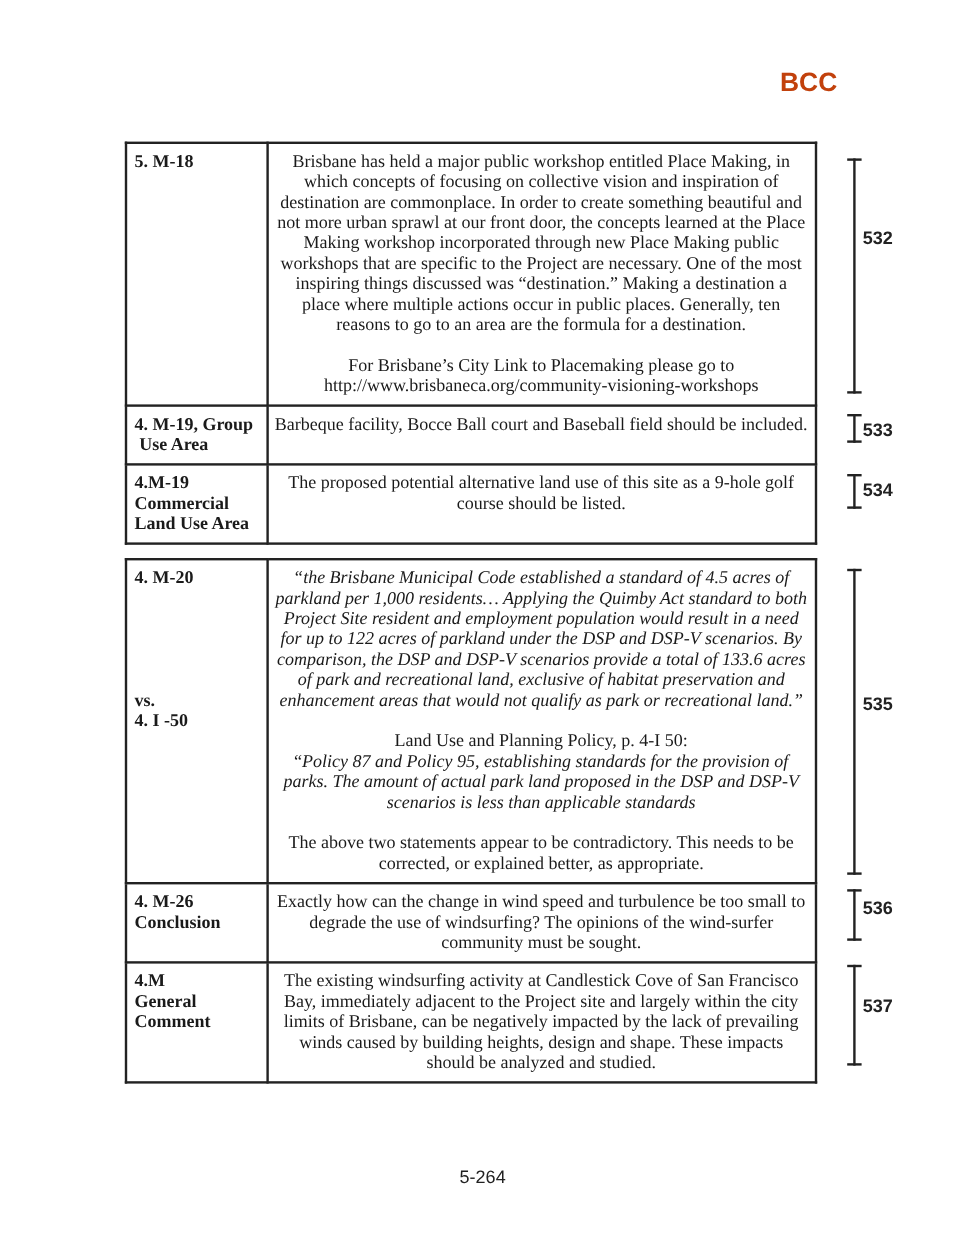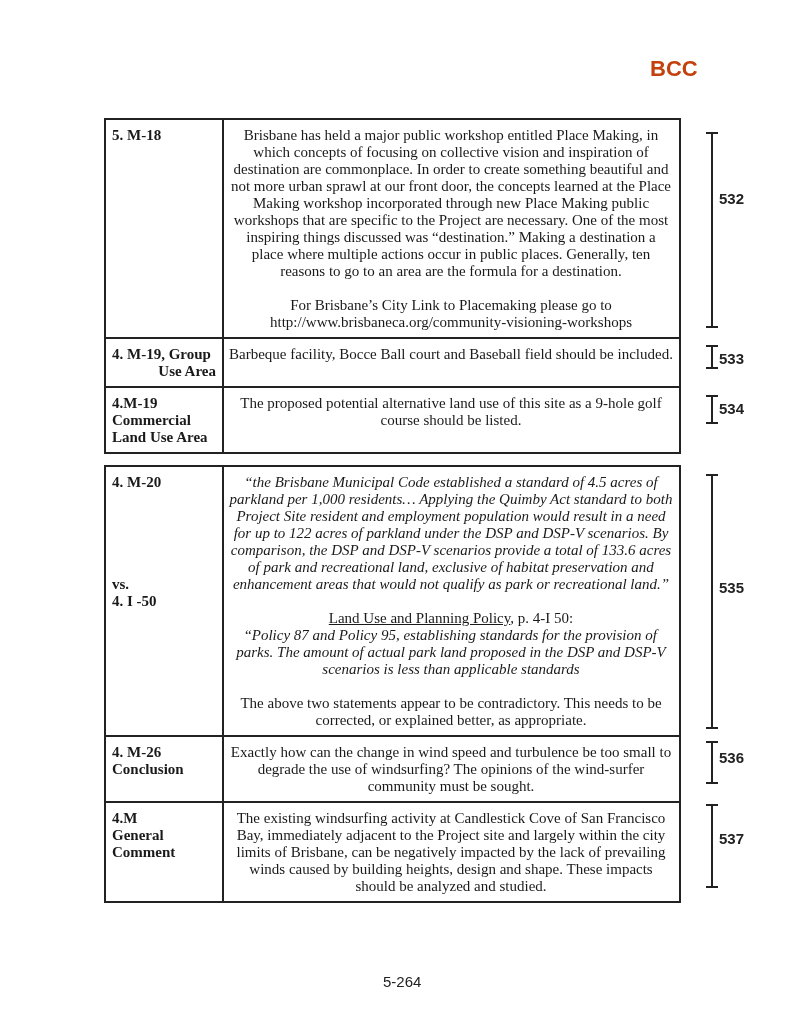--- a/index.html
+++ b/index.html
@@ -16,21 +16,21 @@
   table.comments td {
     border:2px solid #222; vertical-align:top; padding:7px 6px 6px 6px;
   }
   table.comments td.ref { width:104px; font-weight:bold; }
   table.comments td.body { padding-left:5px; }
   #t1 { top:118px; }
   #t2 { top:465px; }
   .para { margin:0;text-align:center; }
   .gap { height:17px; }
   .ital { font-style:italic; }
-  .ul { text-decoration:underline; }
+  .ul { }
   .ref-indent { padding-left:4px;margin-left:44px; }
   .bracket {
     position:absolute; left:706px; width:12px;
   }
   .bracket .line { position:absolute; left:5px; top:0; bottom:0; width:2px; background:#222; }
   .bracket .cap-top, .bracket .cap-bot { position:absolute; left:0; width:12px; height:2px; background:#222; }
   .bracket .cap-top { top:0; }
   .bracket .cap-bot { bottom:0; }
   .bracket-label {
     position:absolute; left:719px;
@@ -54,21 +54,21 @@
     </td>
     <td class="body">
       <p class="para">Brisbane has held a major public workshop entitled Place Making, in which concepts of focusing on collective vision and inspiration of destination are commonplace.  In order to create something beautiful and not more urban sprawl at our front door, the concepts learned at the Place Making workshop incorporated through new Place Making public workshops that are specific to the Project are necessary.  One of the most inspiring things discussed was “destination.”  Making a destination a place where multiple actions occur in public places.  Generally, ten reasons to go to an area are the formula for a destination.</p>
       <div class="gap"></div>
       <p class="para">For Brisbane’s City Link to Placemaking please go to http://www.brisbaneca.org/community-visioning-workshops</p>
     </td>
   </tr>
   <tr style="height:46px;">
     <td class="ref ref-indent">
       <div>4. M-19, Group</div>
-      <div style="padding-left:4px;text-align:right;">Use Area</div>
+      <div style="padding-left:4px;">Use Area</div>
     </td>
     <td class="body">
       <p class="para">Barbeque facility, Bocce Ball court and Baseball field should be included.</p>
     </td>
   </tr>
   <tr style="height:62px;">
     <td class="ref">
       <div>4.M-19</div>
       <div>Commercial</div>
       <div>Land Use Area</div>

